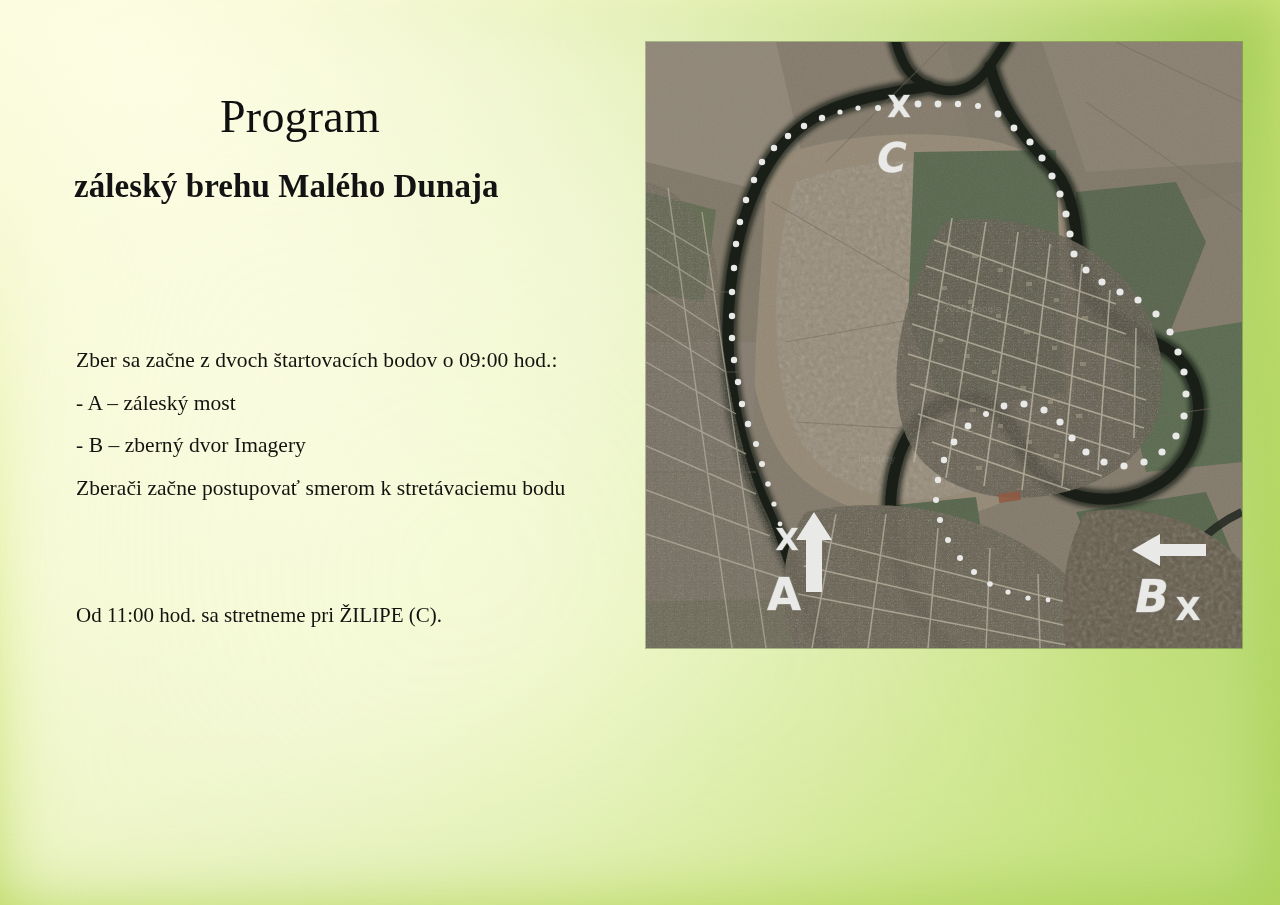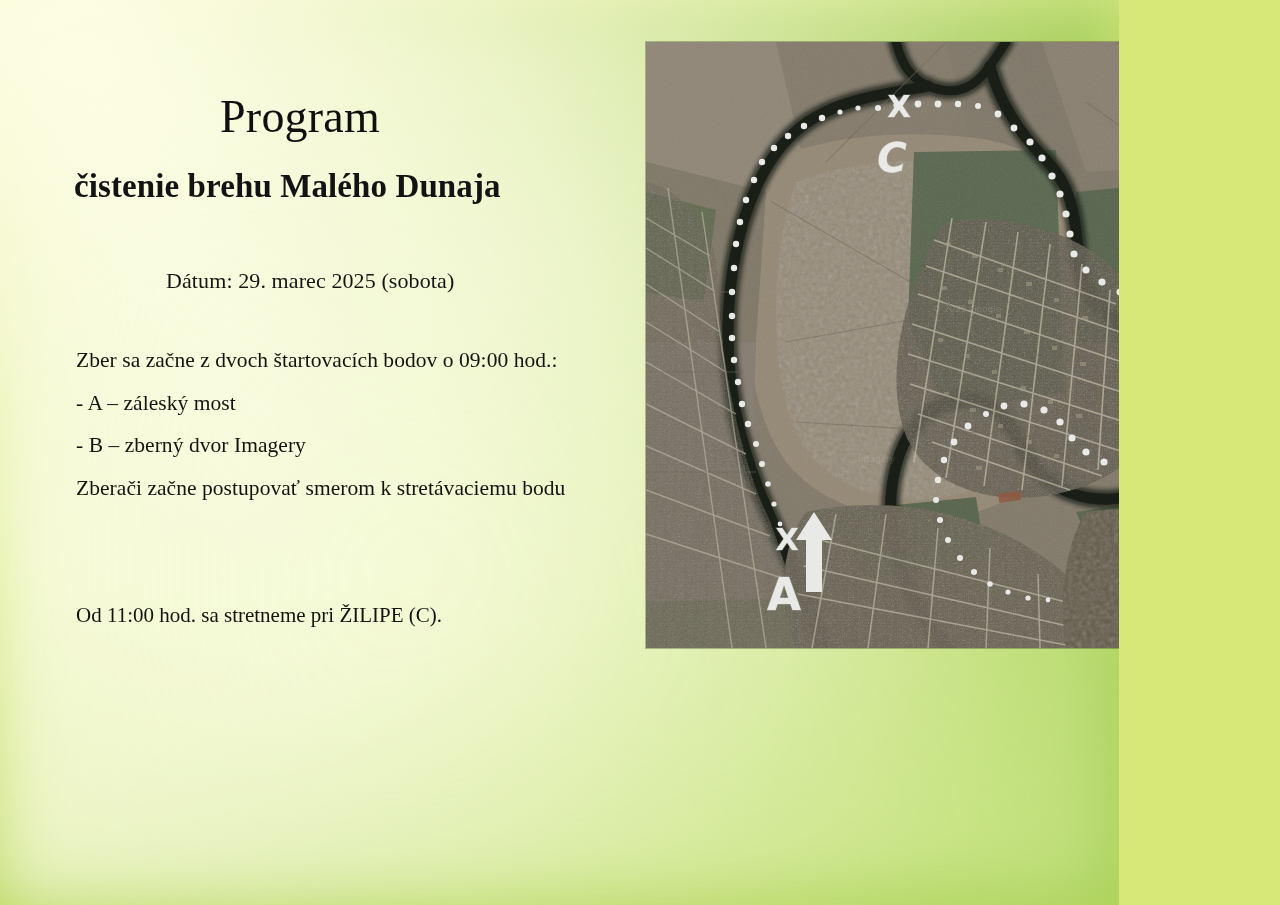--- a/index.html
+++ b/index.html
@@ -12,21 +12,21 @@
   body {
     font-family: "Liberation Serif", serif;
     position: relative;
     background-color: #d8e878;
   }
 
   
   #slide {
     position: absolute;
     inset: 0;
-    width: 1119px;
+    width: 1280px;
     height: 905px;
     overflow: hidden;
     background-color: #f97316;
   }
   .bg-layer {
     position: absolute;
     inset: 0;
     pointer-events: none;
   }
   #bg-base {
@@ -148,23 +148,22 @@
 
   <div class="bg-layer" id="bg-base"></div>
   <div class="bg-layer" id="bg-blobs"></div>
   <div class="bg-layer" id="bg-bokeh"></div>
   <div class="bg-layer" id="bg-wash"></div>
 
   <div id="text-column">
 
     <div id="title-program">Program</div>
 
-    <div id="subtitle-line">čistenie brehu Malého Dunaja</div>
-
-    <div id="date-line">Dátum: 29. marec 2025 (sobota)</div>
+    <div id="subtitle-line">záleský brehu Malého Dunaja</div>
+
 
     <div id="body-block">
       <div class="body-line">Zber sa začne z dvoch štartovacích bodov o 09:00 hod.:</div>
       <div class="body-line">- A – záleský most</div>
       <div class="body-line">- B – zberný dvor Imagery</div>
       <div class="body-line">Zberači začne postupovať smerom k stretávaciemu bodu</div>
     </div>
 
     <div id="closing-line">Od 11:00 hod. sa stretneme pri ŽILIPE (C).</div>
   </div>

